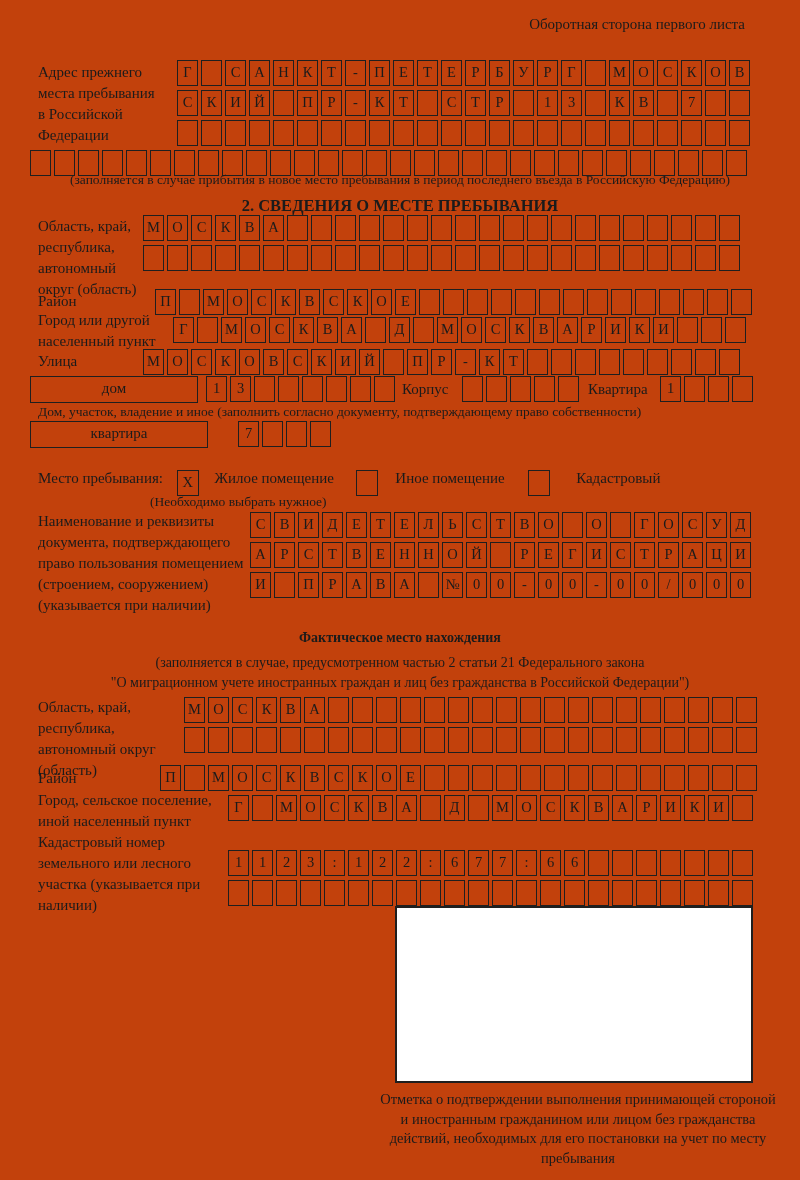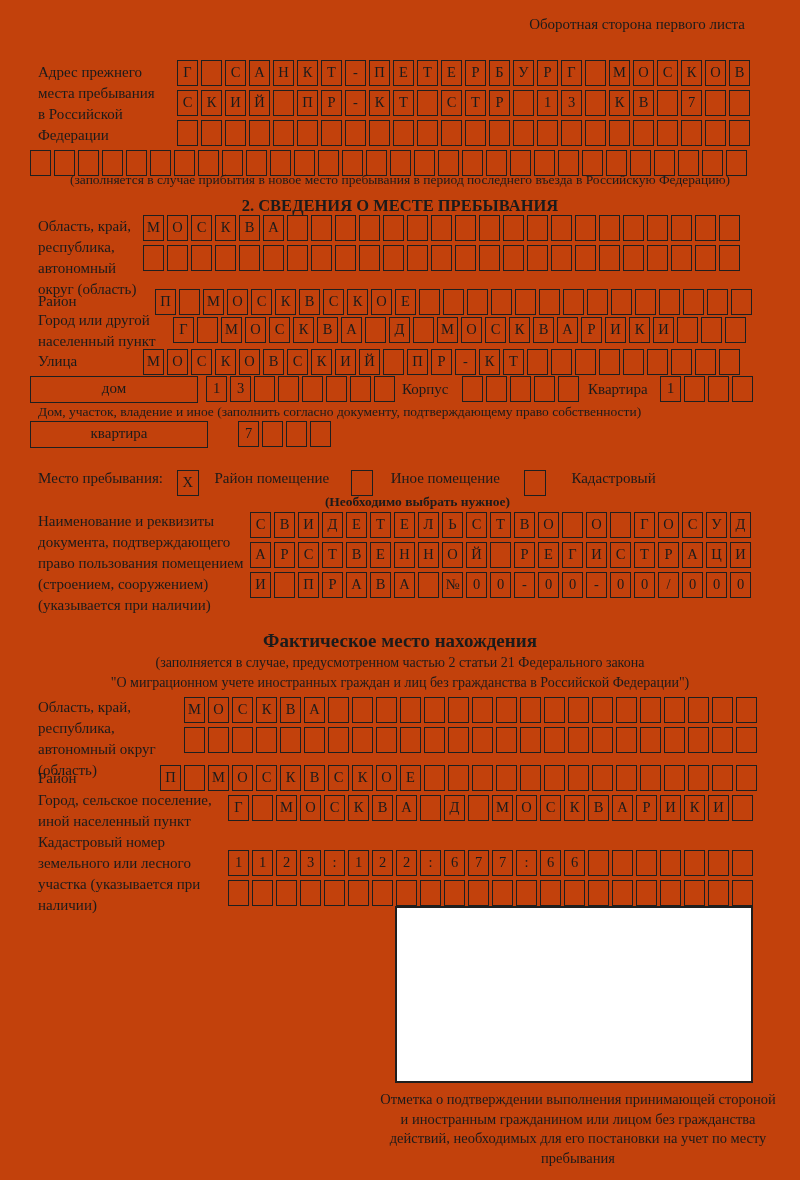--- a/index.html
+++ b/index.html
@@ -9,21 +9,21 @@
     height:1180px;
     background:#c2410c;
     font-family:"Liberation Serif","DejaVu Serif",serif;
     color:#1b1b1b;
     overflow:hidden;
   }
   .abs{position:absolute;}
   .lbl{font-size:15px;line-height:21px;}
   .hdr-note{font-size:15px;}
   .sec-title{font-size:16.5px;font-weight:bold;text-align:center;width:100%;}
-  .sub-title{font-size:19px;font-weight:bold;text-align:center;width:100%;}
+  .sub-title{font-size:14px;font-weight:bold;text-align:center;width:100%;}
   .note{font-size:13.5px;text-align:center;width:100%;}
   .caption{font-size:13.5px;}
   .cellrow{white-space:nowrap;}
   .cell{
     display:inline-block;box-sizing:border-box;
     width:21px;height:26px;margin-right:3px;
     border:1.6px solid #1f1f1f;
     text-align:center;font-size:14.5px;line-height:22px;
     vertical-align:top;
   }
@@ -81,27 +81,27 @@
   <div class="abs inline-lbl" style="left:588px;top:376px;">Квартира</div>
   <div class="abs cellrow" style="left:660px;top:376px;"><span class="cell">1</span><span class="cell"></span><span class="cell"></span><span class="cell"></span></div>
   <div class="abs caption" style="left:38px;top:404px;">Дом, участок, владение и иное (заполнить согласно документу, подтверждающему право собственности)</div>
 
   <div class="abs wbox" style="left:30px;top:421px;width:178px;">квартира</div>
   <div class="abs cellrow" style="left:238px;top:421px;"><span class="cell">7</span><span class="cell"></span><span class="cell"></span><span class="cell"></span></div>
 
   <div class="abs stayrow" style="left:38px;top:470px;">
     <span>Место пребывания:</span>
     <span class="chk" style="margin-left:10px;">X</span>
-    <span style="margin-left:12px;">Район помещение</span>
+    <span style="margin-left:12px;">Жилое помещение</span>
     <span class="chk" style="margin-left:18px;"></span>
     <span style="margin-left:14px;">Иное помещение</span>
     <span class="chk" style="margin-left:20px;"></span>
     <span style="margin-left:22px;">Кадастровый</span>
   </div>
-  <div class="abs caption" style="left:150px;top:494px;width:360px;text-align:right;font-weight:bold;">(Необходимо выбрать нужное)</div>
+  <div class="abs caption" style="left:150px;top:494px;width:360px;text-align:left;">(Необходимо выбрать нужное)</div>
 
   <div class="abs lbl" style="left:38px;top:511px;width:206px;">Наименование и реквизиты документа, подтверждающего право пользования помещением (строением, сооружением) (указывается при наличии)</div>
   <div class="abs cellrow" style="left:250px;top:512px;"><span class="cell">С</span><span class="cell">В</span><span class="cell">И</span><span class="cell">Д</span><span class="cell">Е</span><span class="cell">Т</span><span class="cell">Е</span><span class="cell">Л</span><span class="cell">Ь</span><span class="cell">С</span><span class="cell">Т</span><span class="cell">В</span><span class="cell">О</span><span class="cell"></span><span class="cell">О</span><span class="cell"></span><span class="cell">Г</span><span class="cell">О</span><span class="cell">С</span><span class="cell">У</span><span class="cell">Д</span></div>
   <div class="abs cellrow" style="left:250px;top:542px;"><span class="cell">А</span><span class="cell">Р</span><span class="cell">С</span><span class="cell">Т</span><span class="cell">В</span><span class="cell">Е</span><span class="cell">Н</span><span class="cell">Н</span><span class="cell">О</span><span class="cell">Й</span><span class="cell"></span><span class="cell">Р</span><span class="cell">Е</span><span class="cell">Г</span><span class="cell">И</span><span class="cell">С</span><span class="cell">Т</span><span class="cell">Р</span><span class="cell">А</span><span class="cell">Ц</span><span class="cell">И</span></div>
   <div class="abs cellrow" style="left:250px;top:572px;"><span class="cell">И</span><span class="cell"></span><span class="cell">П</span><span class="cell">Р</span><span class="cell">А</span><span class="cell">В</span><span class="cell">А</span><span class="cell"></span><span class="cell">№</span><span class="cell">0</span><span class="cell">0</span><span class="cell">-</span><span class="cell">0</span><span class="cell">0</span><span class="cell">-</span><span class="cell">0</span><span class="cell">0</span><span class="cell">/</span><span class="cell">0</span><span class="cell">0</span><span class="cell">0</span></div>
 
   <div class="abs sub-title" style="top:630px;left:0;">Фактическое место нахождения</div>
   <div class="abs note" style="top:655px;left:0;font-size:14px;">(заполняется в случае, предусмотренном частью 2 статьи 21 Федерального закона</div>
   <div class="abs note" style="top:675px;left:0;font-size:14px;">"О миграционном учете иностранных граждан и лиц без гражданства в Российской Федерации")</div>
 

